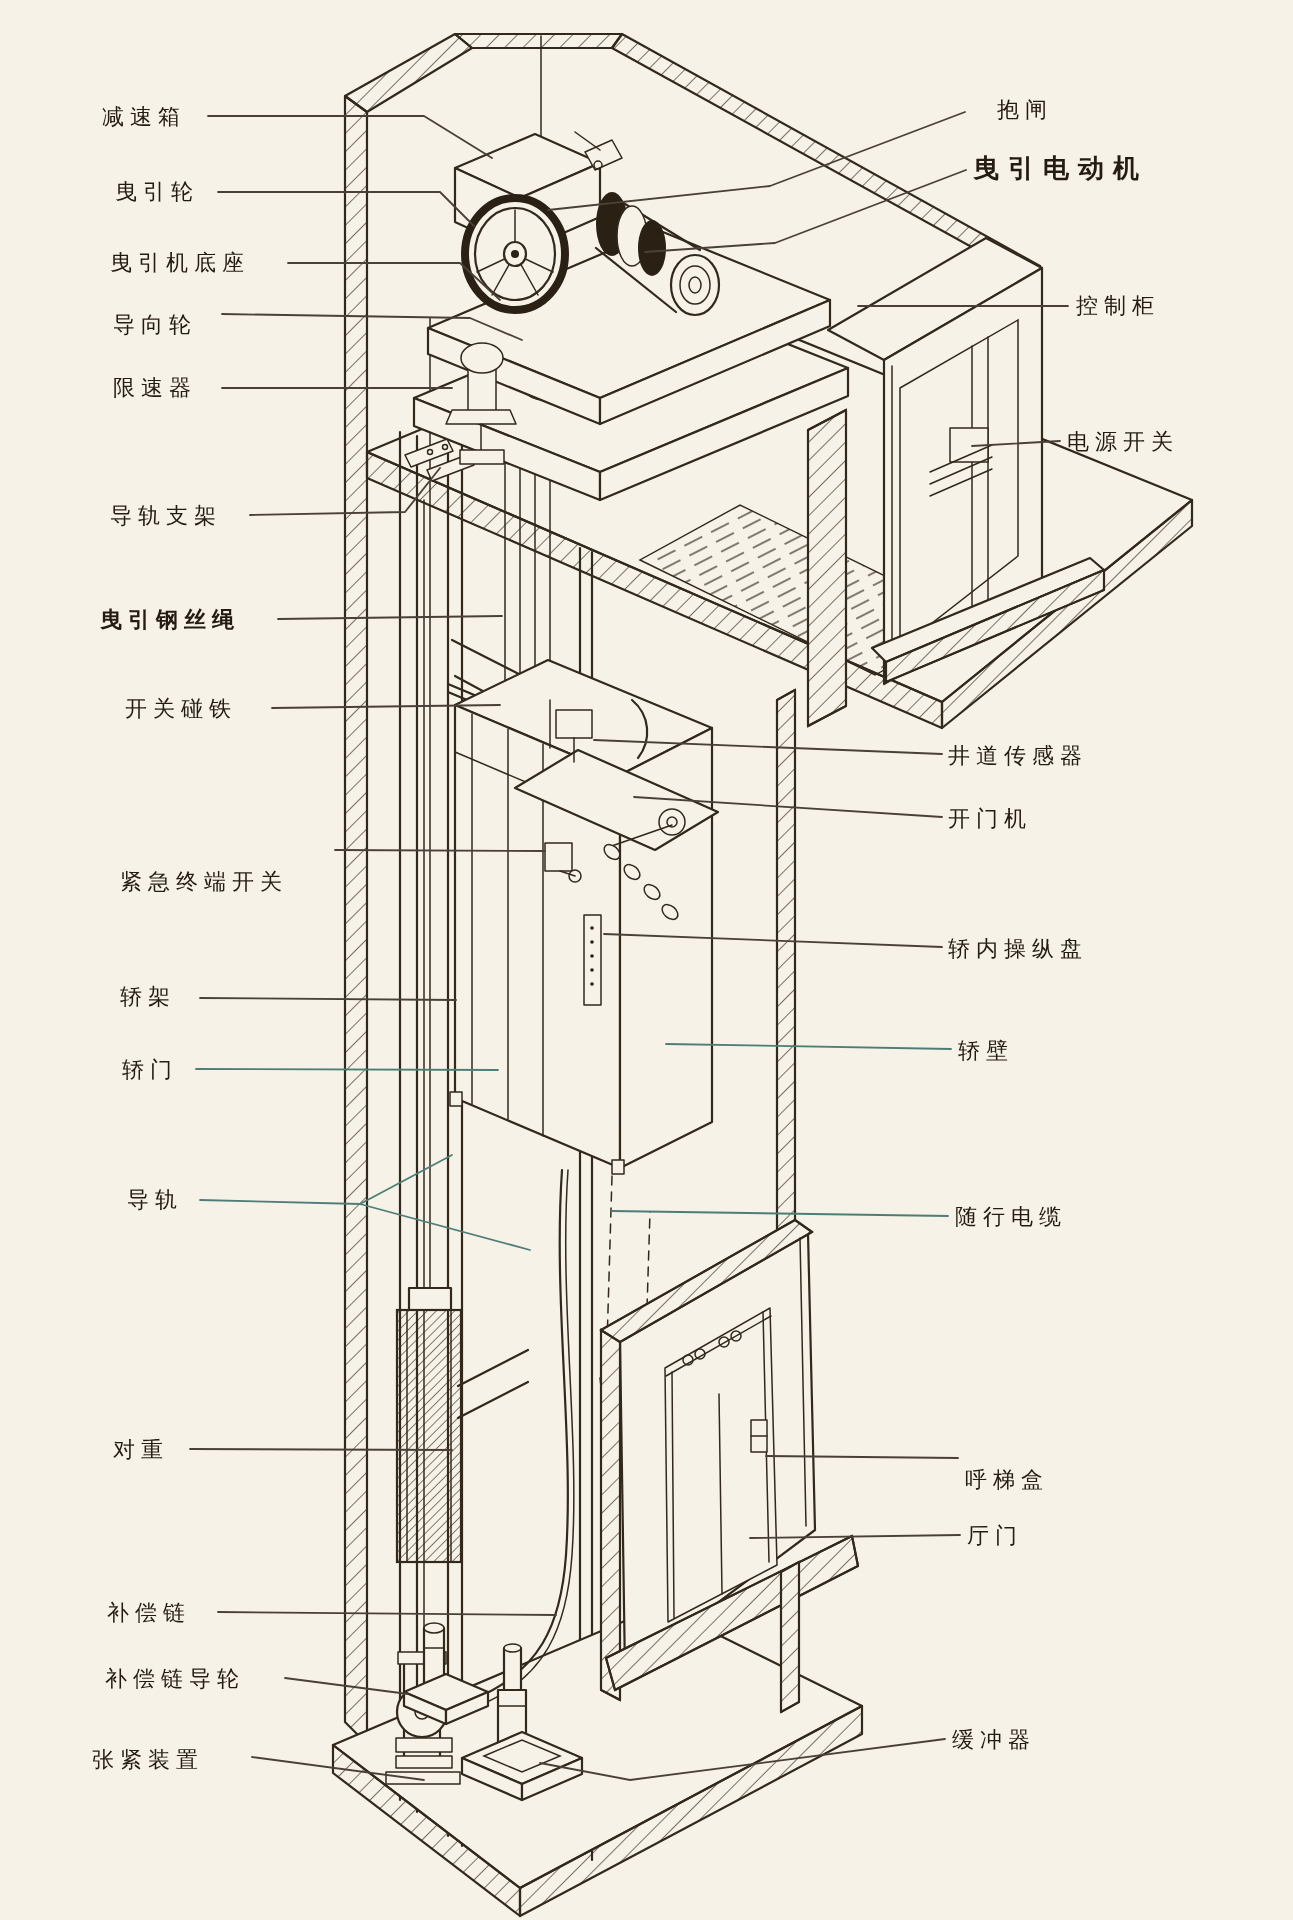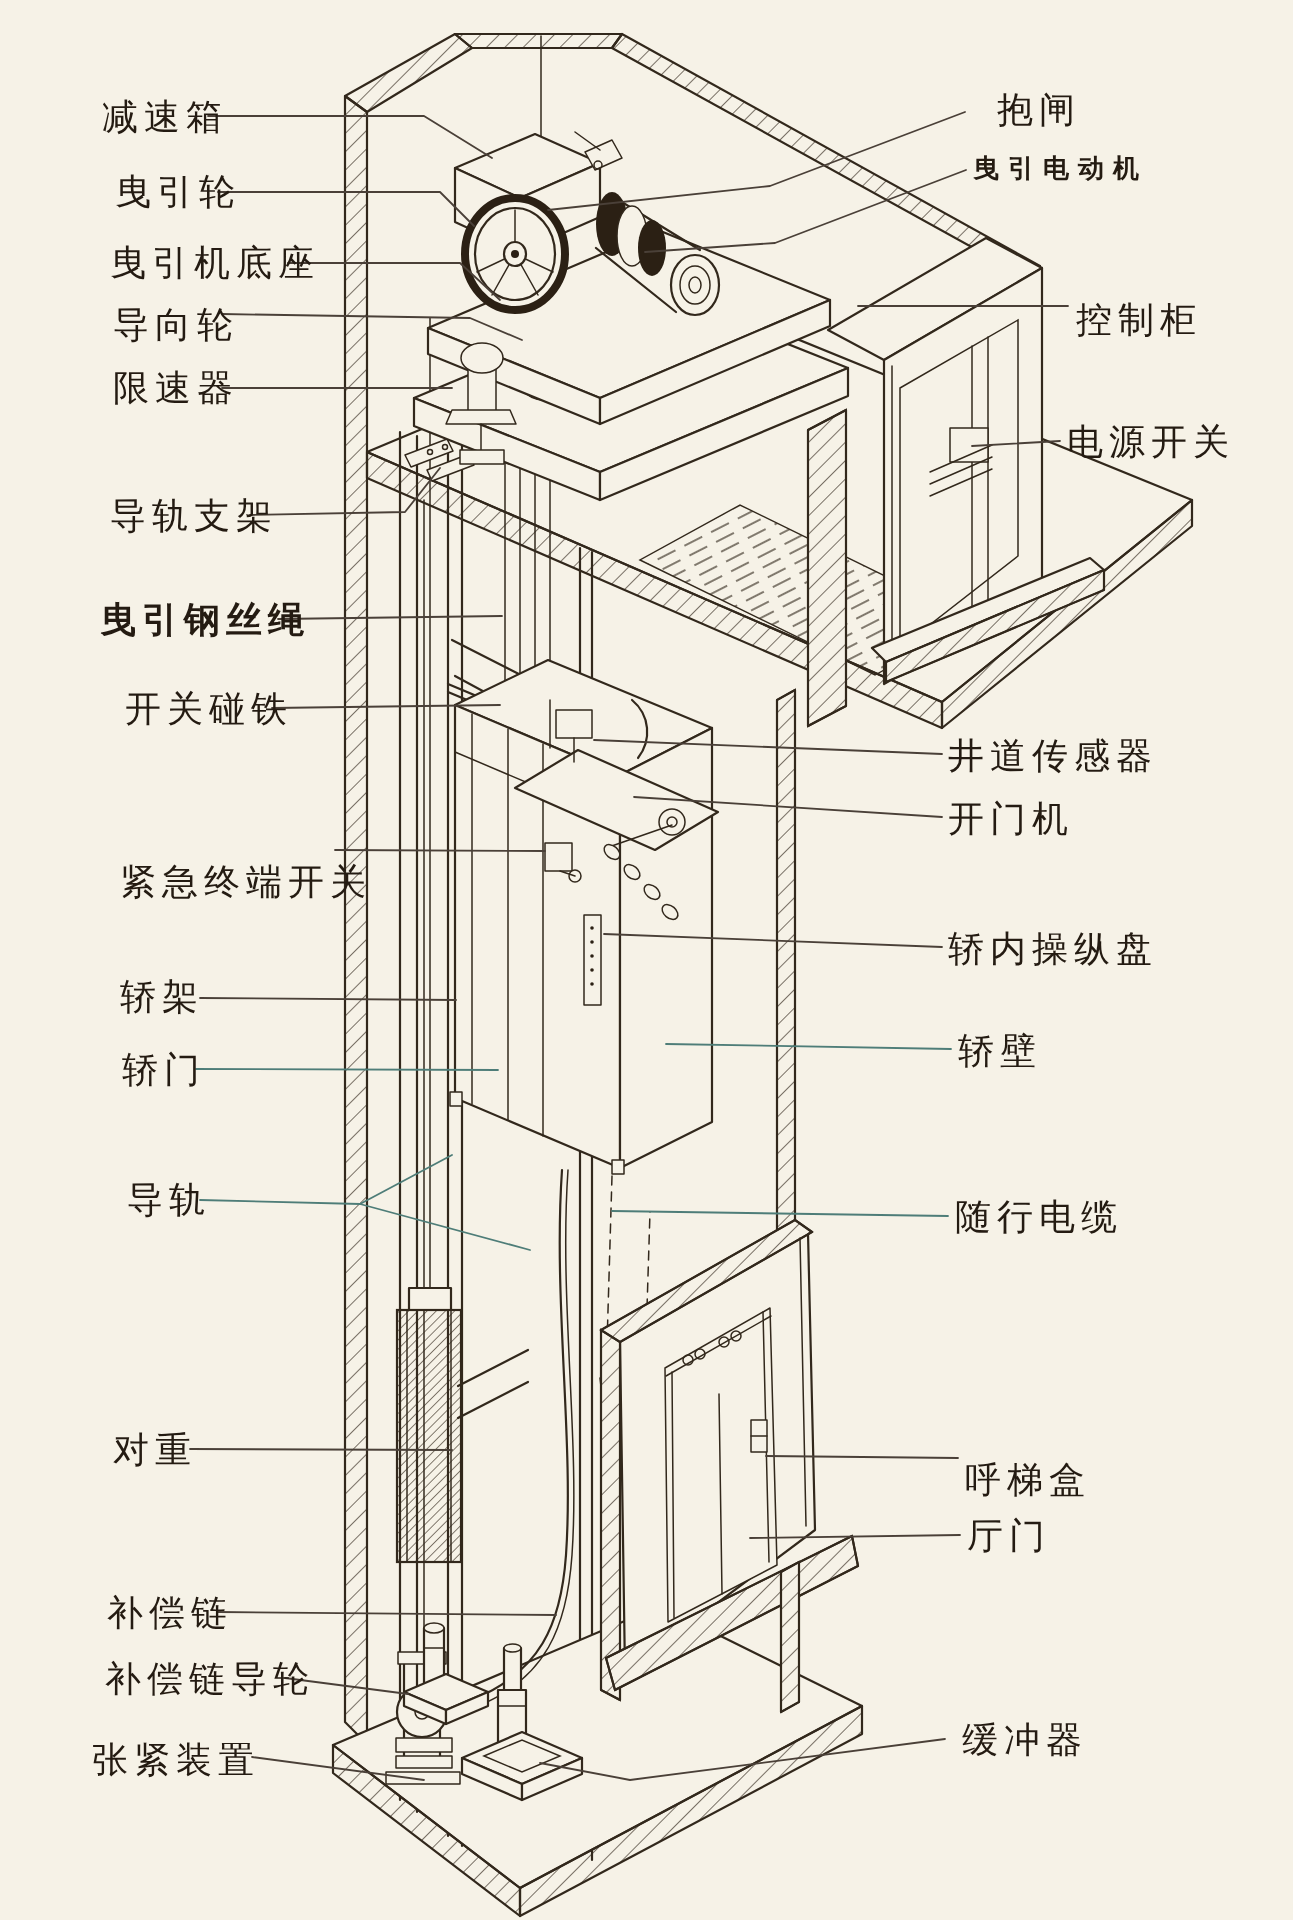--- a/index.html
+++ b/index.html
@@ -5,21 +5,21 @@
   html,body{margin:0;padding:0;background:#e9e5da;}
   #stage{
     position:relative;width:1293px;height:1920px;margin:0 auto;
     background:#f6f2e7;overflow:hidden;
     font-family:"Liberation Sans","DejaVu Sans",sans-serif;
   }
   #art,#leader-svg{position:absolute;left:0;top:0;width:1293px;height:1920px;}
   #leader-svg{pointer-events:none;}
   .diagram-label{
     position:absolute;transform:translateY(-50%);
-    white-space:nowrap;color:#241b12;font-size:36px;letter-spacing:6px;
+    white-space:nowrap;color:#241b12;font-size:22px;letter-spacing:6px;
     line-height:34px;
   }
   .diagram-label.bold{font-weight:bold;font-size:26px;letter-spacing:9px;}
   .leader{fill:none;stroke:#4a4038;stroke-width:1.8;stroke-linecap:round;stroke-linejoin:round;}
   .leader.teal{stroke:#4e7d78;}
   
   .s{fill:none;stroke:#32281c;stroke-width:2.2;stroke-linejoin:round;stroke-linecap:round;}
   .sf{fill:#f6f2e7;stroke:#32281c;stroke-width:2.2;stroke-linejoin:round;}
   .sf1{fill:#f6f2e7;stroke:#32281c;stroke-width:1.5;stroke-linejoin:round;}
   .s1{fill:none;stroke:#32281c;stroke-width:1.5;stroke-linecap:round;}
@@ -350,24 +350,24 @@
       <div class="diagram-label" style="left: 120px; top: 882px;">紧急终端开关</div>
       <div class="diagram-label" style="left: 120px; top: 997px;">轿架</div>
       <div class="diagram-label" style="left: 122px; top: 1070px;">轿门</div>
       <div class="diagram-label" style="left: 127px; top: 1200px;">导轨</div>
       <div class="diagram-label" style="left: 113px; top: 1450px;">对重</div>
       <div class="diagram-label" style="left: 107px; top: 1613px;">补偿链</div>
       <div class="diagram-label" style="left: 105px; top: 1679px;">补偿链导轮</div>
       <div class="diagram-label" style="left: 92px; top: 1760px;">张紧装置</div>
       <div class="diagram-label" style="left: 972px; top: 110px; margin-left: 25px;">抱闸</div>
       <div class="diagram-label bold" style="left: 973px; top: 168px;">曳引电动机</div>
-      <div class="diagram-label" style="left: 1076px; top: 320px;">控制柜</div>
+      <div class="diagram-label" style="left: 1076px; top: 306px;">控制柜</div>
       <div class="diagram-label" style="left: 1067px; top: 442px;">电源开关</div>
       <div class="diagram-label" style="left: 948px; top: 756px;">井道传感器</div>
       <div class="diagram-label" style="left: 948px; top: 819px;">开门机</div>
       <div class="diagram-label" style="left: 948px; top: 949px;">轿内操纵盘</div>
       <div class="diagram-label" style="left: 958px; top: 1051px;">轿壁</div>
       <div class="diagram-label" style="left: 955px; top: 1217px;">随行电缆</div>
       <div class="diagram-label" style="left: 965px; top: 1459px; margin-top: 21px;">呼梯盒</div>
       <div class="diagram-label" style="left: 967px; top: 1536px;">厅门</div>
-      <div class="diagram-label" style="left: 952px; top: 1740px; margin-left: 10px;">缓冲器</div>
+      <div class="diagram-label" style="left: 952px; top: 1740px;">缓冲器</div>
     </div>
 </div>
 
 </body></html>

